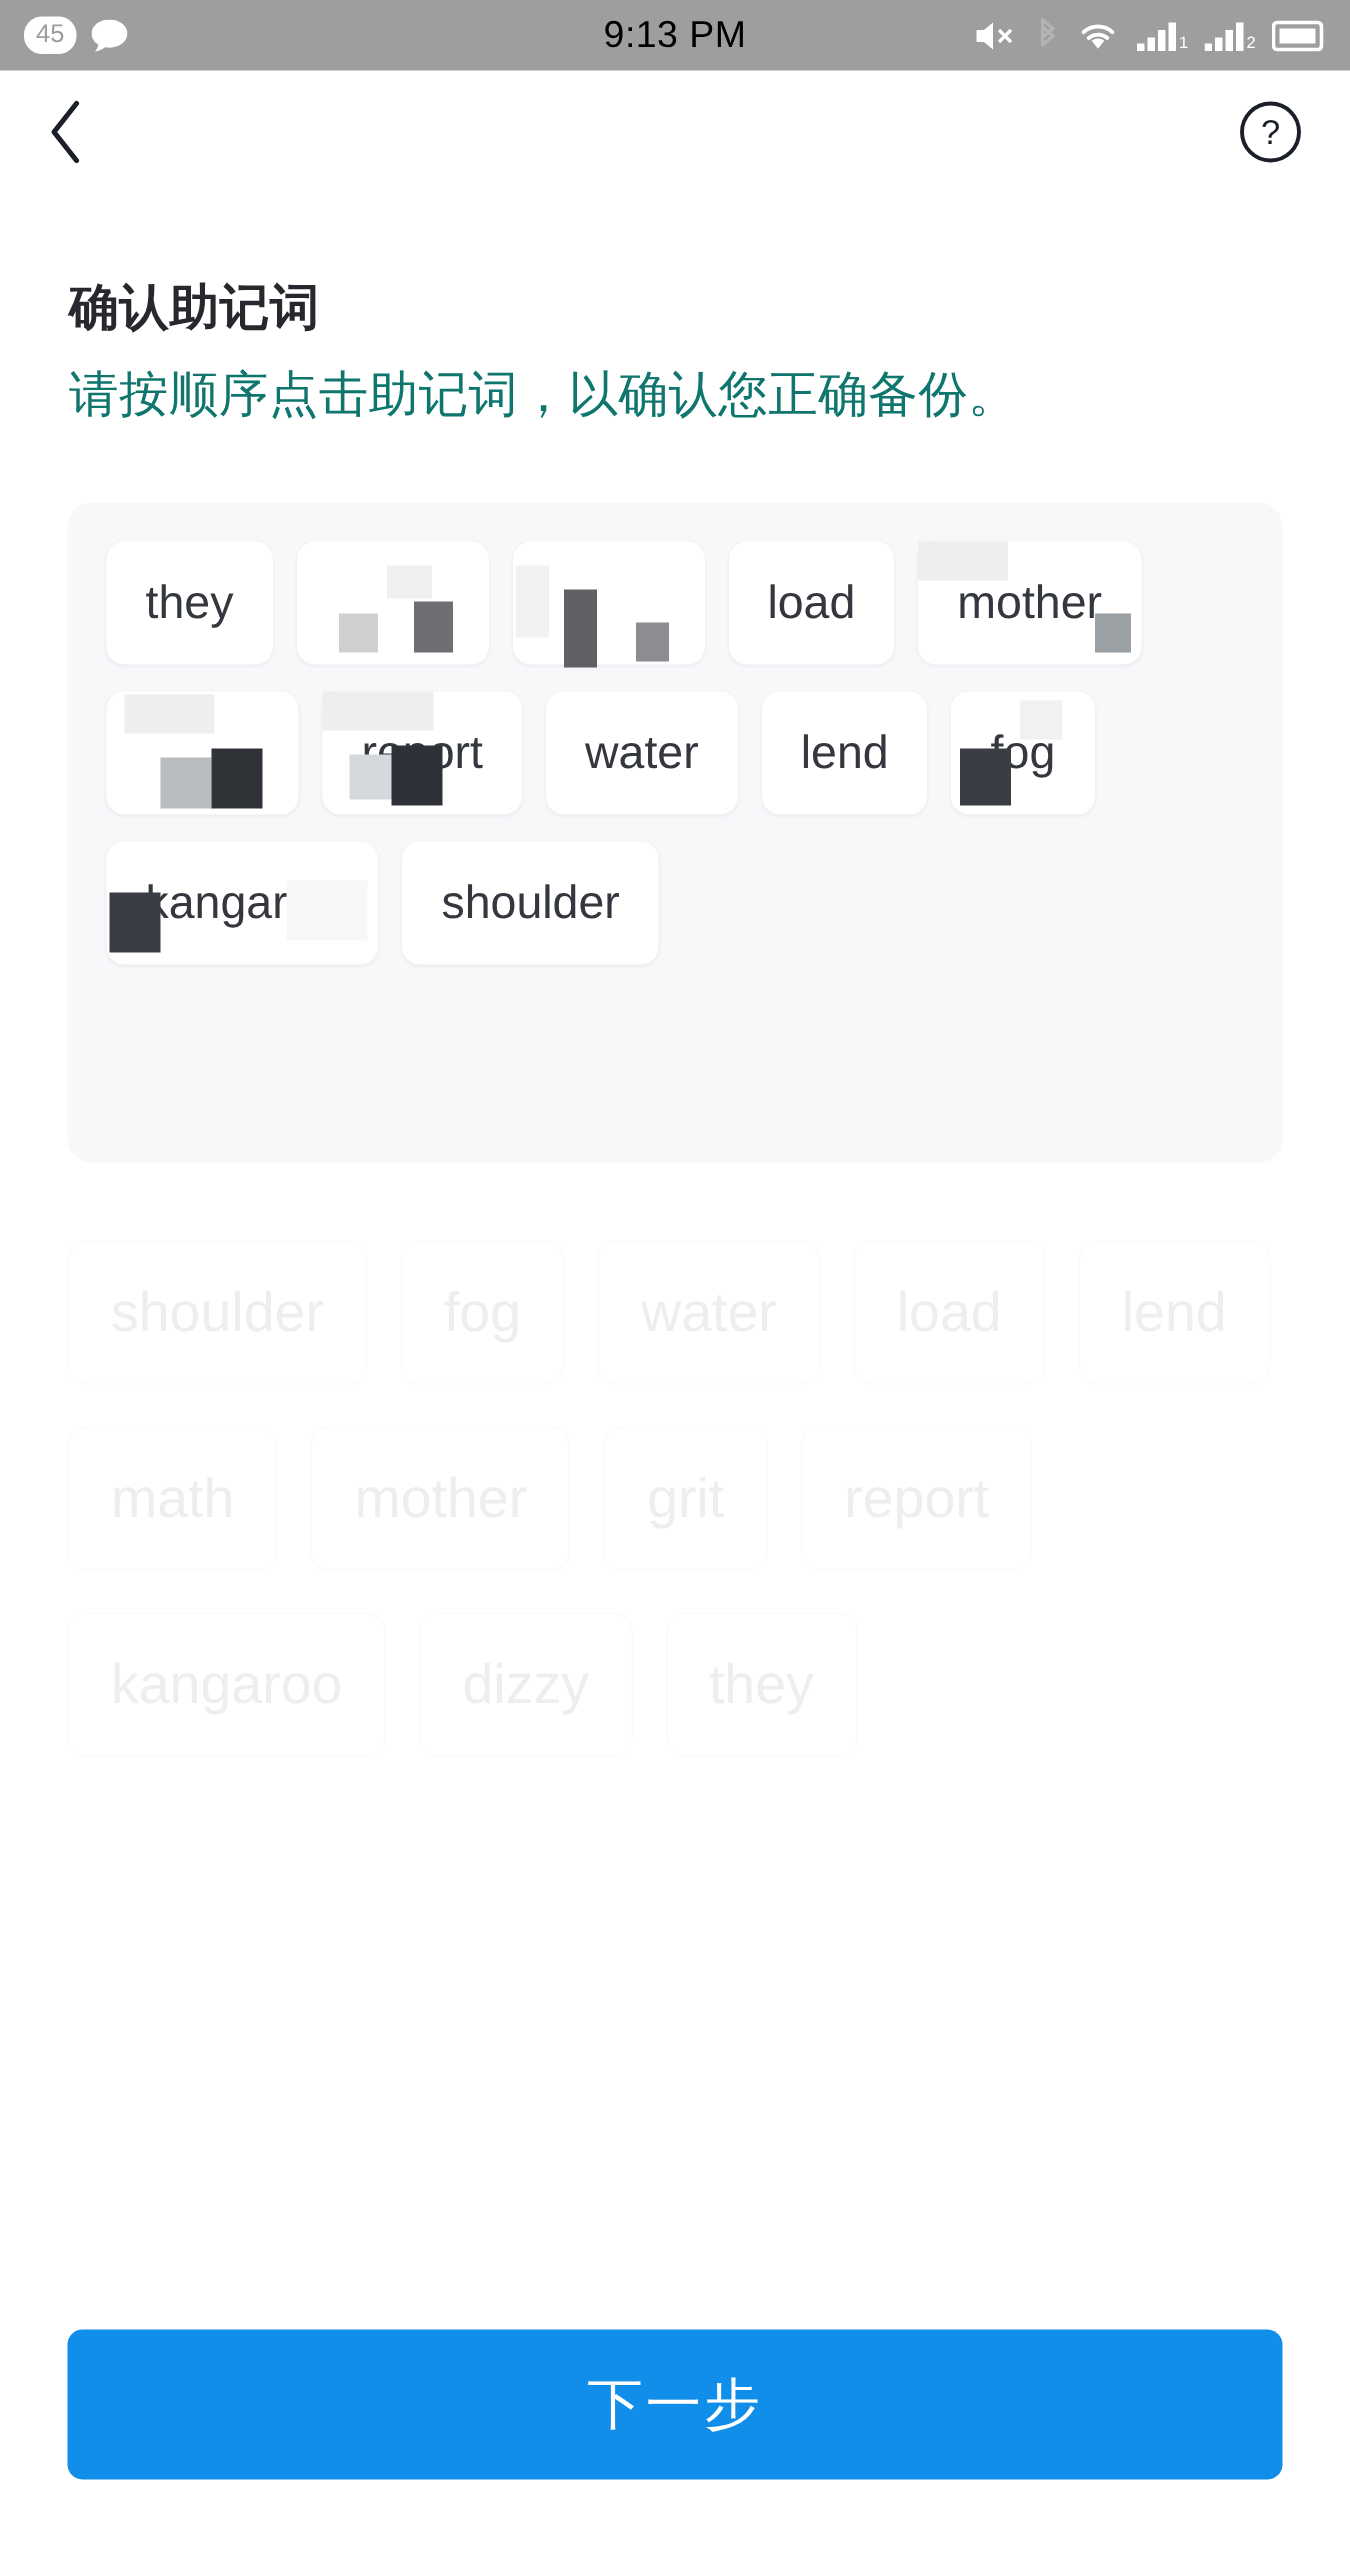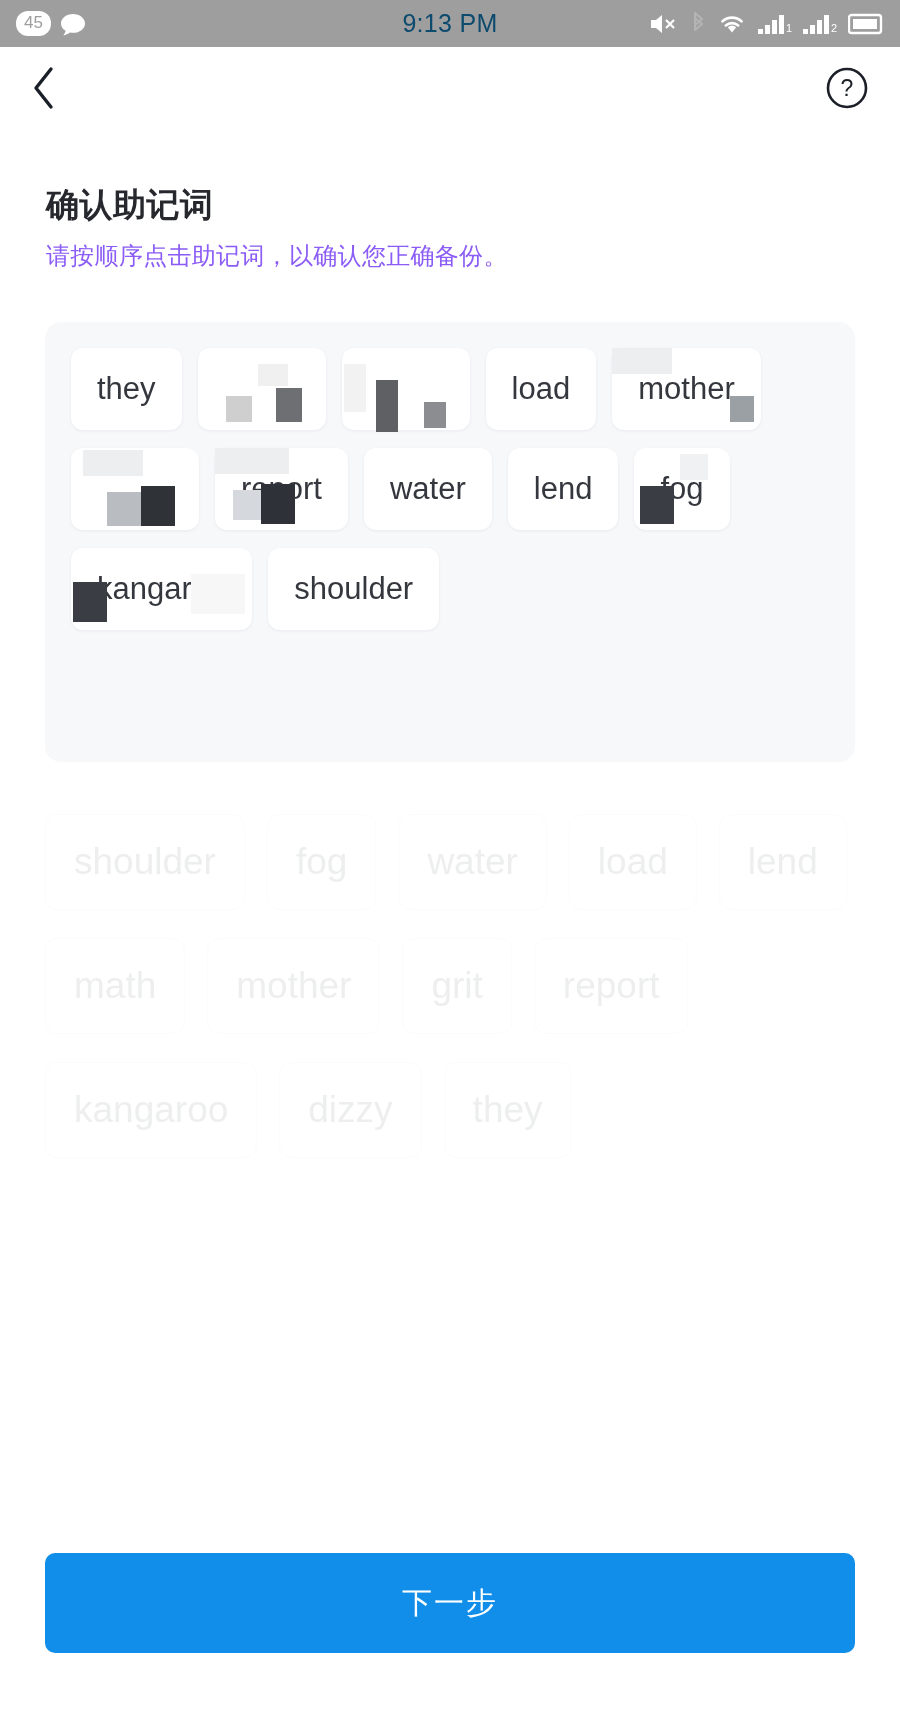--- a/index.html
+++ b/index.html
@@ -23,33 +23,33 @@
 
   
   .statusbar {
     height: 47px;
     background: #9e9e9e;
     display: flex;
     align-items: center;
     padding: 0 16px;
     flex: 0 0 auto;
   }
-  .sb-left { display: flex; align-items: flex-end; gap: 10px; width: 280px; }
+  .sb-left { display: flex; align-items: center; gap: 10px; width: 280px; }
   .sb-badge {
     background: #ffffff;
     color: #9e9e9e;
     font-size: 17px;
     font-weight: 500;
     border-radius: 12px;
     padding: 1px 8px 2px;
     line-height: 1.25;
   }
   .sb-chat { width: 24px; height: 22px; }
   .sb-center { flex: 1; text-align: center; }
-  .sb-time { color: #0c4a6e; font-size: 25px; font-weight: 400; letter-spacing: .3px; }
+  .sb-time { color: #000000; font-size: 25px; font-weight: 400; letter-spacing: .3px; }
   .sb-right { display: flex; align-items: center; justify-content: flex-end; gap: 11px; width: 280px; }
   .sb-right svg { display: block; }
 
   
   .navbar {
     height: 86px;
     display: flex;
     align-items: center;
     justify-content: space-between;
     padding: 0 30px 0 28px;
@@ -63,22 +63,22 @@
   .page-title {
     font-size: 33px;
     font-weight: bold;
     color: #26282d;
     letter-spacing: .5px;
     line-height: 1.3;
     margin-top: 13px;
   }
   .page-sub {
     margin-top: 12px;
-    font-size: 24px;
-    color: #8b5cf6;
+    font-size: 33px;
+    color: #0f766e;
     letter-spacing: .3px;
     line-height: 1.45;
   }
 
   
   .selected-card {
     margin: 48px 45px 0;
     background: #f7f8fa;
     border-radius: 16px;
     padding: 26px 20px 30px 26px;
@@ -136,21 +136,21 @@
 
   
   .cta-wrap { padding: 0 45px 62px; flex: 0 0 auto; }
   .cta {
     width: 100%;
     height: 100px;
     background: #108ee9;
     border: none;
     border-radius: 10px;
     color: #ffffff;
-    font-size: 30px;
+    font-size: 37px;
     letter-spacing: 2px;
     font-family: inherit;
     cursor: pointer;
   }
 </style>
 </head>
 <body>
 
 <div class="screen">
 

